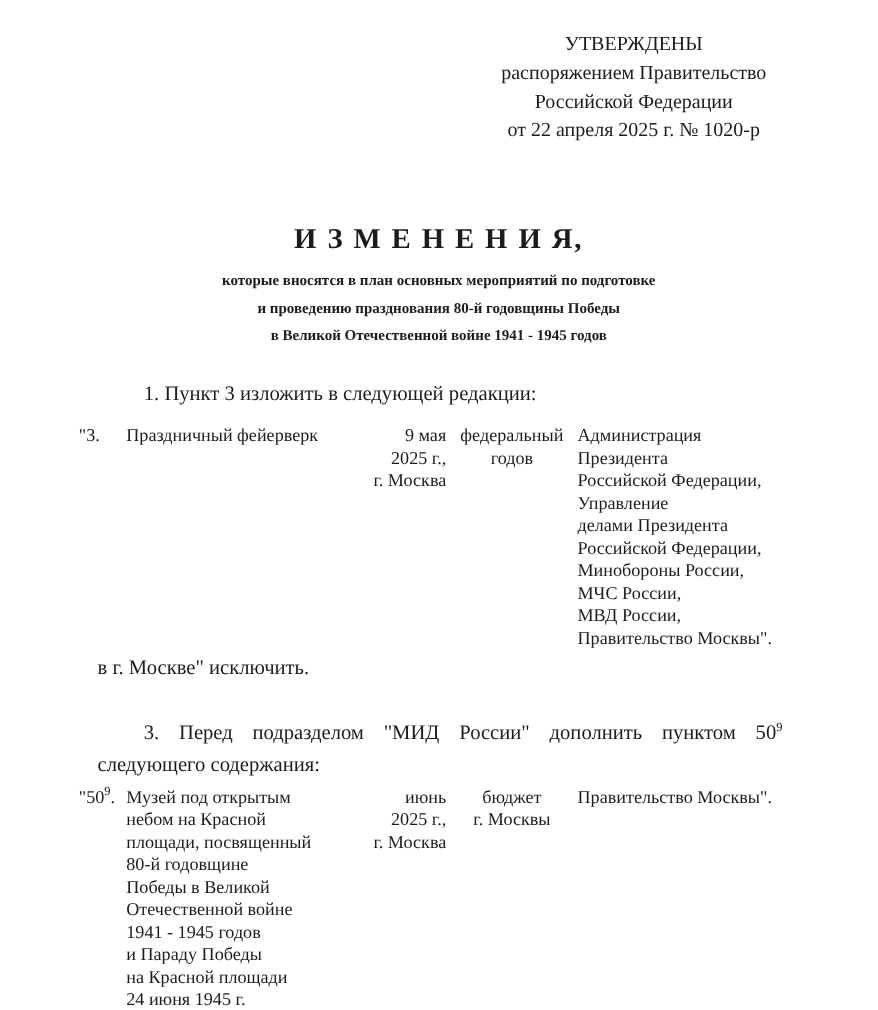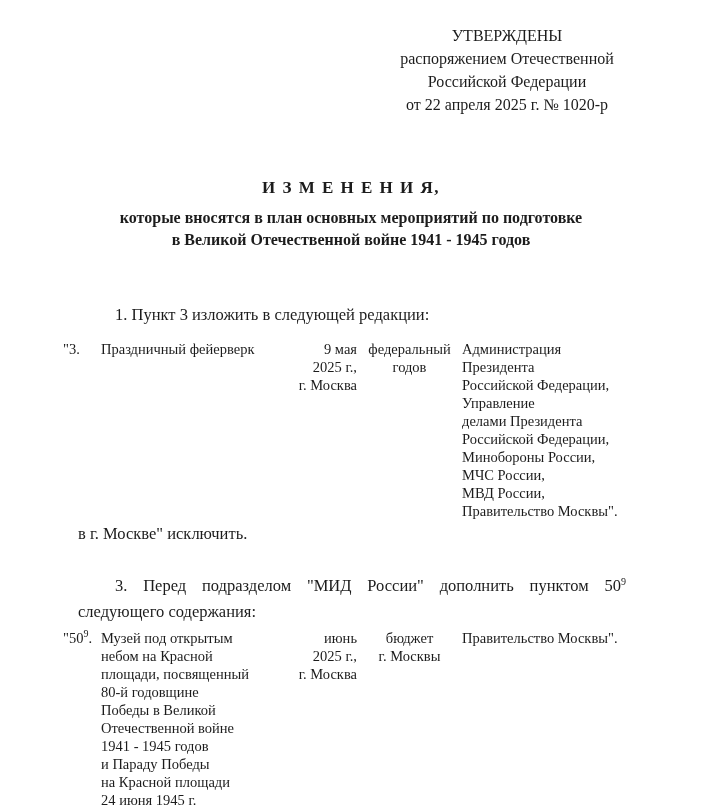--- a/index.html
+++ b/index.html
@@ -26,26 +26,26 @@
   }
   .title-block {
     position: absolute;
     top: 178px;
     left: 40px;
     width: 622px;
     text-align: center;
     font-weight: bold;
   }
   .title-heading {
-    font-size: 17px;
+    font-size: 23px;
     letter-spacing: 1.5px;
     margin-bottom: 9px;
   }
   .title-line {
-    font-size: 16px;
+    font-size: 12px;
     line-height: 22px;
     font-family: Liberation Serif, serif;
   }
   .para {
     position: absolute;
     left: 78px;
     width: 548px;
     font-size: 16.5px;
     line-height: 26px;
   }
@@ -78,28 +78,29 @@
     vertical-align: super;
   }
 </style>
 </head>
 <body>
 
 <div class="page">
 
   <div class="approval">
     <div>УТВЕРЖДЕНЫ</div>
-    <div>распоряжением Отечественной</div>
+    <div>распоряжением Правительство</div>
     <div>Российской Федерации</div>
     <div>от 22 апреля 2025 г. № 1020-р</div>
   </div>
 
   <div class="title-block">
     <div class="title-heading">И З М Е Н Е Н И Я,</div>
     <div class="title-line">которые вносятся в план основных мероприятий по подготовке</div>
+    <div class="title-line">и проведению празднования 80-й годовщины Победы</div>
     <div class="title-line">в Великой Отечественной войне 1941 - 1945 годов</div>
   </div>
 
   <div class="para p1">1. Пункт 3 изложить в следующей редакции:</div>
 
   <div class="trow row1">
     <div class="cell c-num"><span>"3.</span><sup></sup><span></span></div>
     <div class="cell c-event">Праздничный фейерверк</div>
     <div class="cell c-date">9 мая
 2025 г.,

